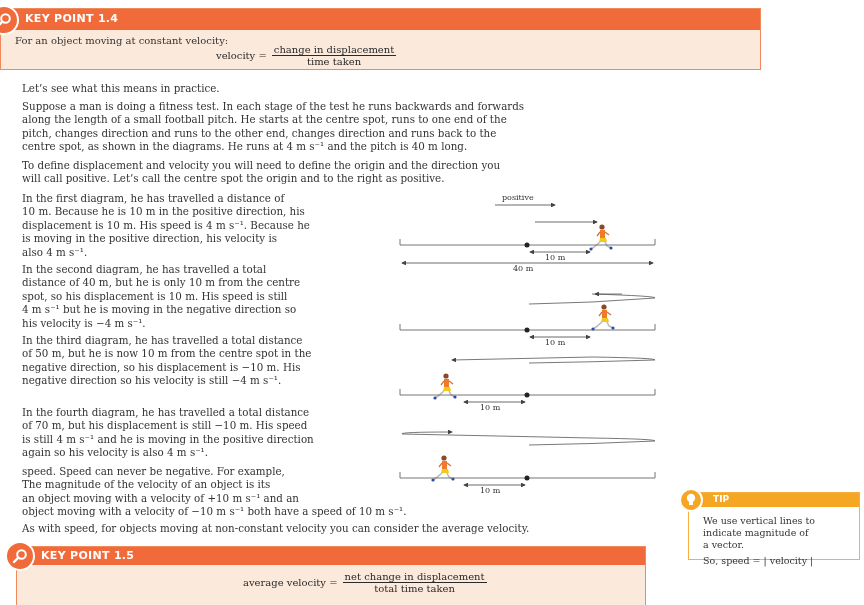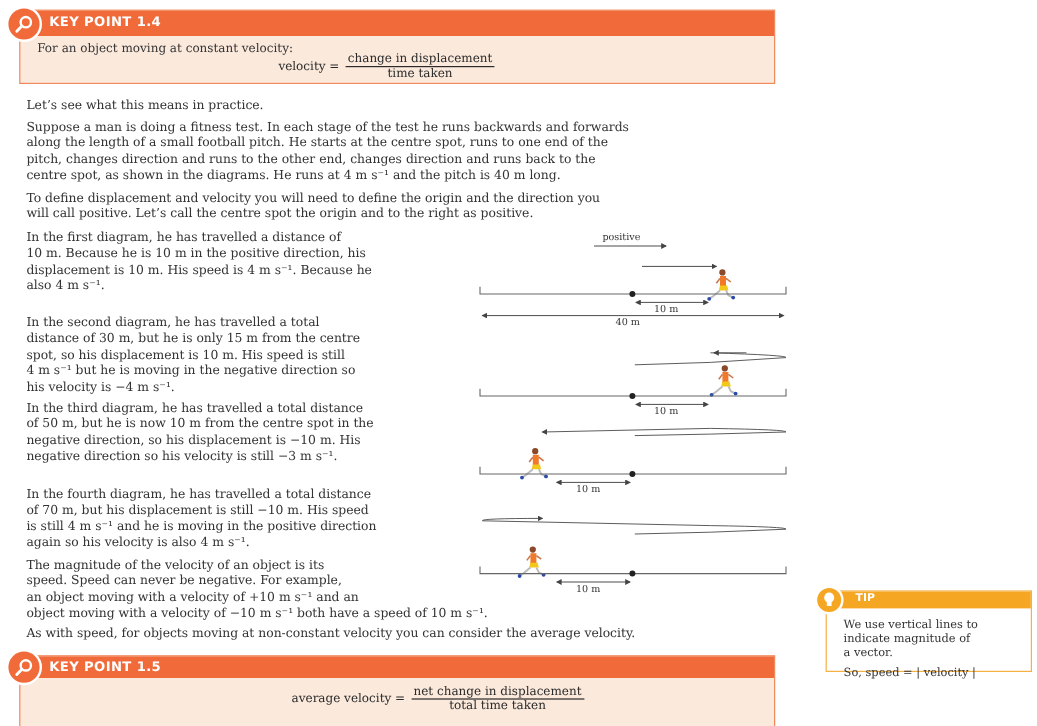--- a/index.html
+++ b/index.html
@@ -28,21 +28,21 @@
   .tip-title { position: absolute; left: 24px; top: 1px; font-family: "DejaVu Sans", sans-serif; font-weight: bold; font-size: 9px; color: #fff; }
   .tip-text { position: absolute; left: 14px; top: 22px; font-size: 9.5px; line-height: 12px; color: #333; white-space: nowrap; }
   .tip-line2 { position: absolute; left: 14px; top: 62px; font-size: 9.5px; color: #333; white-space: nowrap; }
 
   .diagrams { position: absolute; left: 392px; top: 190px; width: 270px; height: 320px; }
   .lbl { position: absolute; font-size: 8px; color: #333; white-space: nowrap; }
 </style>
 </head>
 <body>
 
-<div class="kp-box" style="left:16px; top:8px; width:630px; height:62px;">
+<div class="kp-box" style="left:0; top:8px; width:761px; height:62px;">
   <div class="kp-head"></div>
   <div class="kp-badge">
     <svg width="16" height="16" viewBox="0 0 16 16">
         <circle cx="9.5" cy="6.5" r="4.3" fill="none" stroke="#fff" stroke-width="2"></circle>
         <line x1="6.3" y1="9.7" x2="2" y2="14" stroke="#fff" stroke-width="2.4" stroke-linecap="round"></line>
       </svg>
   </div>
   <span class="kp-title">KEY POINT 1.4</span>
   <div class="kp-body">
     <span class="para" style="left:14px; top:4px; font-size:10px;">For an object moving at constant velocity:</span>
@@ -67,48 +67,49 @@
 
 <div class="para" style="left:22px; top:159px;">
   <div>To define displacement and velocity you will need to define the origin and the direction you</div>
   <div>will call positive. Let’s call the centre spot the origin and to the right as positive.</div>
 </div>
 
 <div class="para" style="left:22px; top:192px;">
   <div>In the first diagram, he has travelled a distance of</div>
   <div>10 m. Because he is 10 m in the positive direction, his</div>
   <div>displacement is 10 m. His speed is 4 m s⁻¹. Because he</div>
+  <div>is moving in the positive direction, his velocity is</div>
   <div>also 4 m s⁻¹.</div>
 </div>
 
 <div class="para" style="left:22px; top:263px;">
   <div>In the second diagram, he has travelled a total</div>
-  <div>distance of 30 m, but he is only 15 m from the centre</div>
+  <div>distance of 40 m, but he is only 10 m from the centre</div>
   <div>spot, so his displacement is 10 m. His speed is still</div>
   <div>4 m s⁻¹ but he is moving in the negative direction so</div>
   <div>his velocity is −4 m s⁻¹.</div>
 </div>
 
 <div class="para" style="left:22px; top:334px;">
   <div>In the third diagram, he has travelled a total distance</div>
   <div>of 50 m, but he is now 10 m from the centre spot in the</div>
   <div>negative direction, so his displacement is −10 m. His</div>
-  <div>negative direction so his velocity is still −3 m s⁻¹.</div>
+  <div>negative direction so his velocity is still −4 m s⁻¹.</div>
 </div>
 
 <div class="para" style="left:22px; top:406px;">
   <div>In the fourth diagram, he has travelled a total distance</div>
   <div>of 70 m, but his displacement is still −10 m. His speed</div>
   <div>is still 4 m s⁻¹ and he is moving in the positive direction</div>
   <div>again so his velocity is also 4 m s⁻¹.</div>
 </div>
 
 <div class="para" style="left:22px; top:465px;">
+  <div>speed. Speed can never be negative. For example,</div>
   <div>The magnitude of the velocity of an object is its</div>
-  <div>speed. Speed can never be negative. For example,</div>
   <div>an object moving with a velocity of +10 m s⁻¹ and an</div>
   <div>object moving with a velocity of −10 m s⁻¹ both have a speed of 10 m s⁻¹.</div>
 </div>
 
 <div class="para" style="left:22px; top:522px;">As with speed, for objects moving at non-constant velocity you can consider the average velocity.</div>
 
 <div class="diagrams">
   <svg width="270" height="320" viewBox="0 0 270 320">
     <defs>
       <marker id="ah" markerWidth="6" markerHeight="6" refX="5" refY="3" orient="auto">

